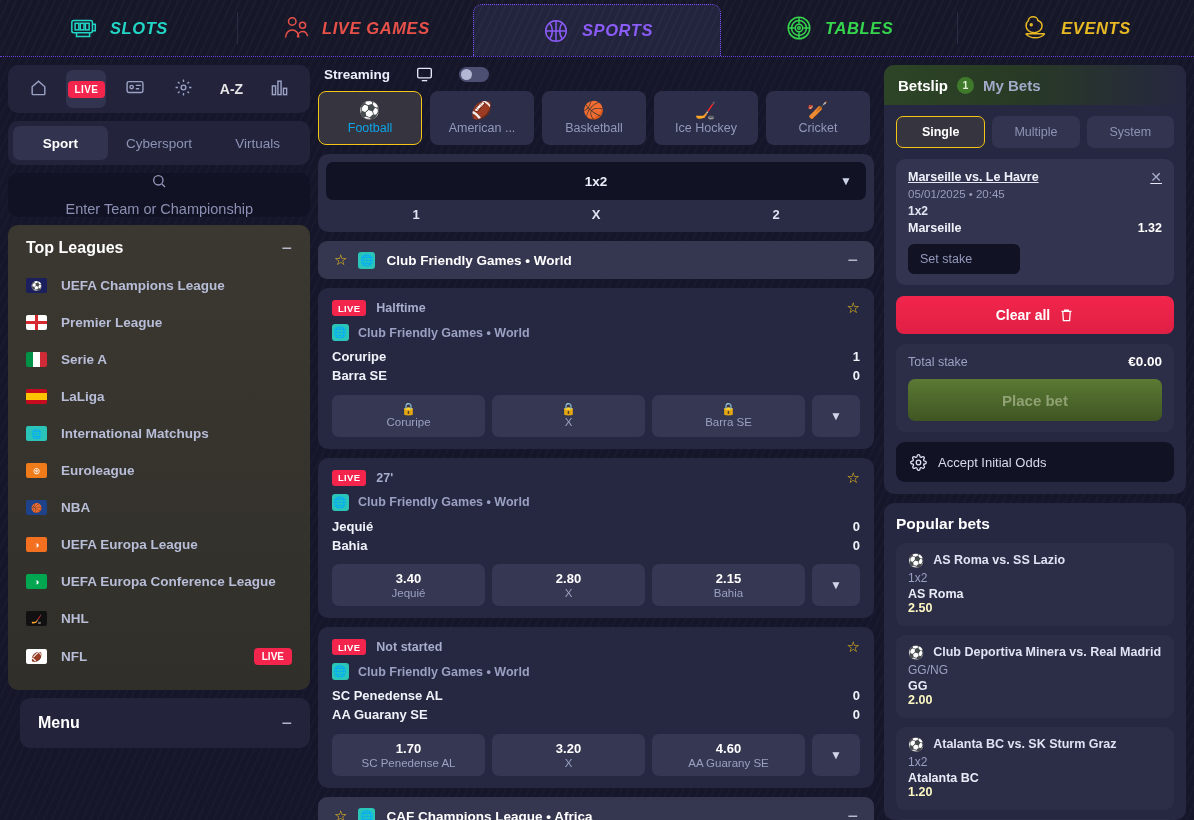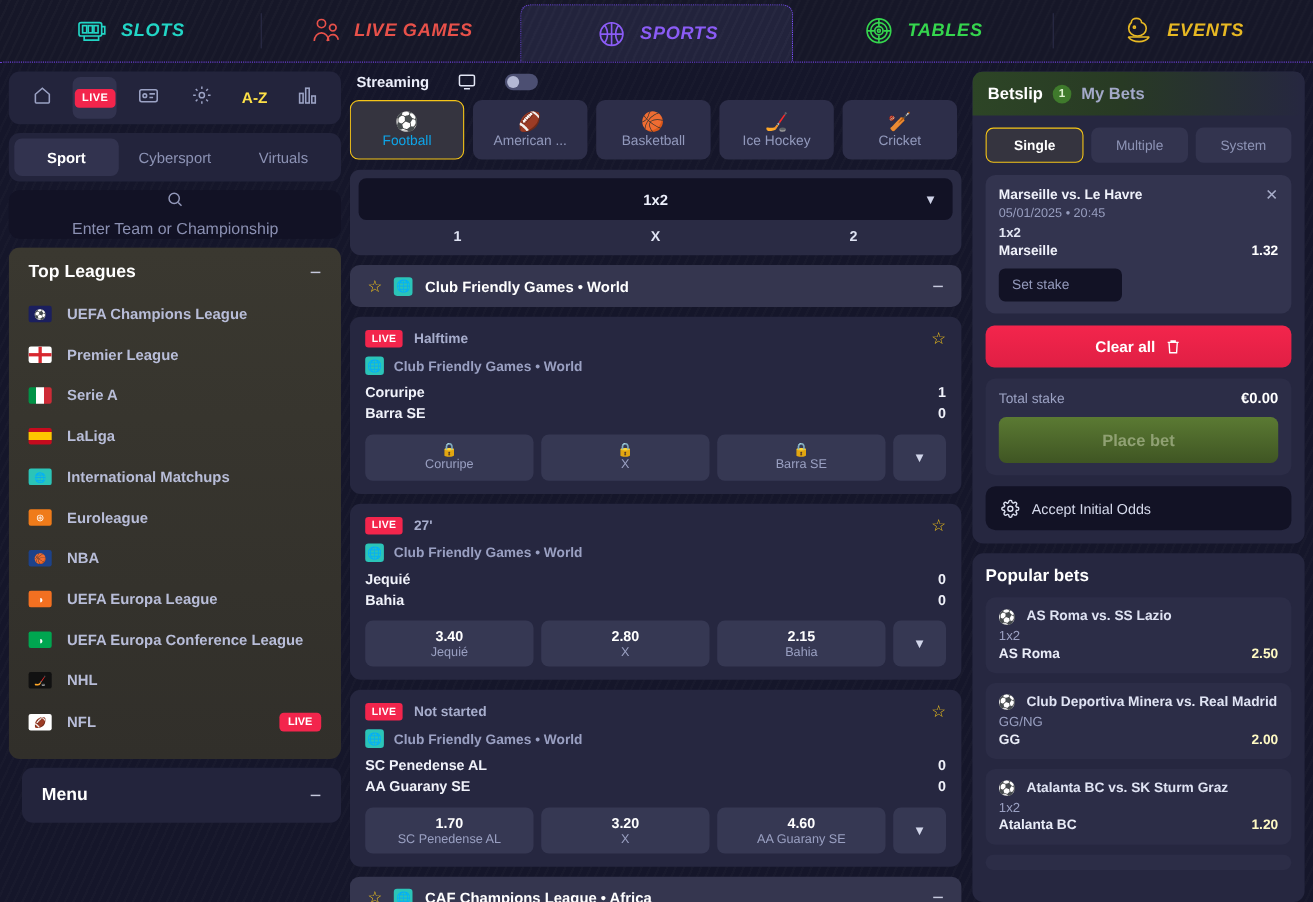--- a/index.html
+++ b/index.html
@@ -72,21 +72,21 @@
   .icon-btn {
     width: 40px; height: 38px; border-radius: 7px;
     display: flex; align-items: center; justify-content: center;
     cursor: pointer; color: #9ba2c4;
   }
   .icon-btn.sel { background: #32334f; }
   .live-pill {
     background: #f3254c; color: #fff; font-size: 10px; font-weight: 700;
     padding: 3px 7px; border-radius: 4px; letter-spacing: .4px;
   }
-  .az { font-size: 14px; font-weight: 600; color: #fde047; }
+  .az { font-size: 14px; font-weight: 600; color: #e5e5e5; }
 
   .seg-row { display: flex; padding: 5px; gap: 4px; height: 44px; }
   .seg {
     flex: 1; display: flex; align-items: center; justify-content: center;
     border-radius: 7px; font-size: 13.5px; color: #8d93b5; cursor: pointer;
   }
   .seg.active { background: #32334f; color: #fff; font-weight: 700; }
 
   .search-box {
     background: #121225; border-radius: 10px; height: 44px;
@@ -228,21 +228,21 @@
   .bs-body { padding: 11px 12px 12px; border-radius: 12px; }
   .bs-types { display: flex; gap: 7px; }
   .bs-type {
     flex: 1; height: 32px; border-radius: 7px; background: #33344f;
     display: flex; align-items: center; justify-content: center;
     font-size: 12.5px; color: #8e94b6; cursor: pointer;
   }
   .bs-type.active { background: #35343f; border: 1.5px solid #f5c518; color: #fff; font-weight: 700; }
 
   .bs-item { background: #33344f; border-radius: 9px; padding: 11px 12px; margin-top: 11px; }
-  .bs-item-top { display: flex; justify-content: space-between; align-items: flex-start; }
+  .bs-item-top { display: flex; justify-content: space-between; align-items: flex-start; text-decoration: underline; }
   .bs-item-top .tt { font-size: 12.5px; font-weight: 700; color: #eff1fa; }
   .bs-x { color: #a8adc9; font-size: 14px; cursor: pointer; line-height: 1; }
   .bs-date { font-size: 11.5px; color: #979dbe; margin-top: 4px; }
   .bs-mkt { font-size: 12px; color: #e2e5f2; font-weight: 700; margin-top: 4px; }
   .bs-sel { display: flex; justify-content: space-between; margin-top: 3px; }
   .bs-sel .s { font-size: 12.5px; font-weight: 700; color: #f0f2fa; }
   .bs-sel .o { font-size: 12.5px; font-weight: 700; color: #fff; }
   .bs-stake {
     margin-top: 9px; background: #121225; border-radius: 6px; height: 30px; width: 112px;
     display: flex; align-items: center; padding: 0 12px;
@@ -272,21 +272,21 @@
 
   .popular { background: #262740; border-radius: 10px; padding: 12px; overflow: hidden; flex: 1; }
   .popular .h { font-size: 15.5px; font-weight: 700; color: #fff; margin-bottom: 10px; }
   .pb {
     background: #2c2d47; border-radius: 9px; padding: 10px 12px 11px; margin-bottom: 9px;
     cursor: pointer;
   }
   .pb-top { display: flex; align-items: center; gap: 9px; }
   .pb-top .t { font-size: 12.5px; font-weight: 700; color: #dfe3f3; }
   .pb-mkt { font-size: 12px; color: #9aa0c2; margin-top: 4px; }
-  .pb-row { display: flex; justify-content: space-between; margin-top: 2px; }
+  .pb-row { display: flex; justify-content: space-between; margin-top: 2px; flex-direction: column; }
   .pb-row .s { font-size: 12.5px; font-weight: 700; color: #e9ecf7; }
   .pb-row .o { font-size: 12.5px; font-weight: 700; color: #fef9c3; }
   .ball { font-size: 13px; line-height: 1; }
 </style>
 </head>
 <body>
 
 <div class="topnav" id="topnav">
     <div class="nav-item">
       <span>

